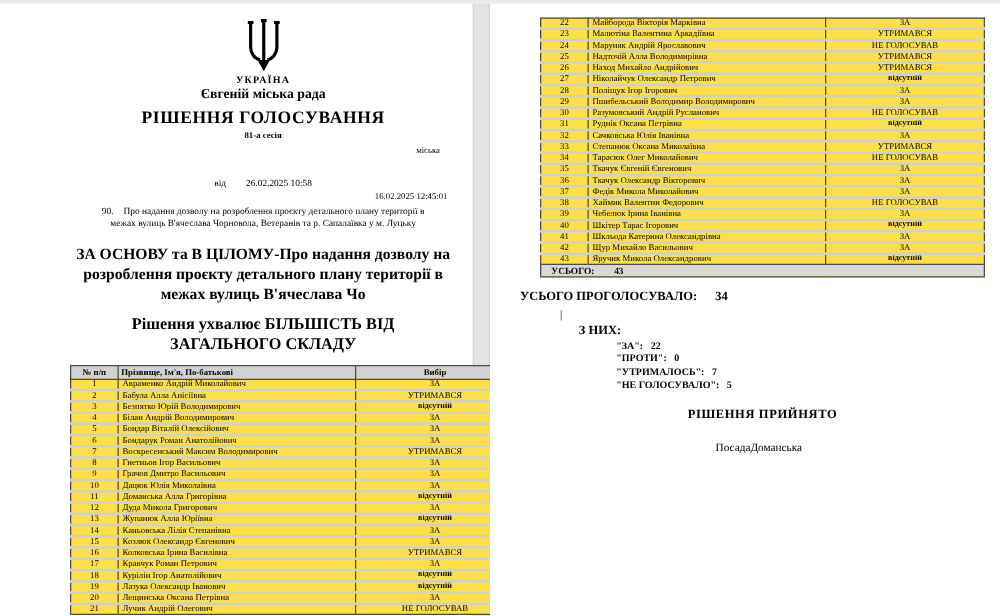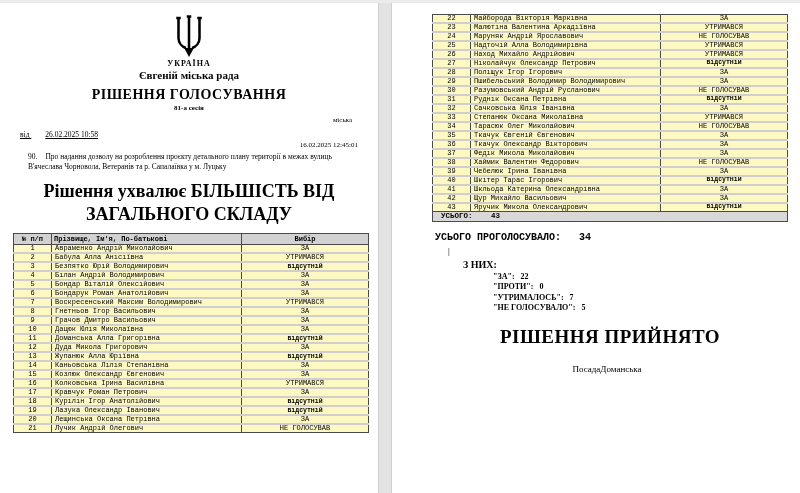--- a/index.html
+++ b/index.html
@@ -2,47 +2,47 @@
 <html><head>
 <meta charset="utf-8">
 <style>
   * { box-sizing: border-box; margin: 0; padding: 0; }
   html, body { width: 800px; height: 493px; overflow: hidden; background: #ffffff; }
   body { font-family: "Liberation Serif", serif; color: #000; }
 
   .screen { display: flex; width: 800px; height: 493px; border-top: 3px solid #ebebeb; }
 
   .page { background: #fff; position: relative; }
-  .page-left  { width: 378px; }
+  .page-left  { width: 378px; padding-left: 43px; }
   .page-gap   { width: 14px; background: #e3e3e3; border-left: 1px solid #d0d0d0; border-right: 1px solid #d0d0d0; }
   .page-right { width: 406px; }
 
   
   .doc-head { text-align: center; padding-top: 12px; }
   .tryzub { display: block; margin: 0 auto 2px auto; }
   .country  { font-weight: bold; font-size: 8px;  letter-spacing: 1px; }
   .council  { font-weight: bold; font-size: 11px; margin-top: 1px; }
   .doc-title{ font-weight: bold; font-size: 14px; margin-top: 6px; letter-spacing: .5px; }
   .session  { font-weight: bold; font-size: 7px;  margin-top: 1px; }
 
   .meta { font-size: 7.5px; padding: 0 20px; margin-top: 4px; }
   .meta-city { text-align: right; padding-right: 6px; font-size: 7px; }
-  .meta-from { text-align: left; margin-top: 6px; text-decoration: underline; }
+  .meta-from { text-align: center; margin-top: 18px; }
   .meta-from .dt { margin-left: 14px; }
   .meta-end  { text-align: right; margin-top: 2px; font-size: 7px; }
 
-  .agenda { font-size: 7.5px; text-align: left; padding: 0 28px; margin-top: 3px; line-height: 1.35; }
+  .agenda { font-size: 7.5px; text-align: center; padding: 0 28px; margin-top: 3px; line-height: 1.35; }
   .agenda .agenda-no { margin-right: 8px; }
 
   .motion { font-weight: bold; font-size: 12.5px; text-align: center; padding: 0 12px; margin-top: 12px; line-height: 1.25; }
-  .rule   { font-weight: bold; font-size: 18px; text-align: center; padding: 0 40px; margin-top: 8px; line-height: 1.25; }
+  .rule   { font-weight: bold; font-size: 13px; text-align: center; padding: 0 40px; margin-top: 8px; line-height: 1.25; }
 
   
-  table.votes { border-collapse: collapse; font-family: Liberation Mono, monospace;
-                font-size: 7px; table-layout: fixed; background: #fef9c3; }
+  table.votes { border-collapse: collapse; font-family: Liberation Serif, serif;
+                font-size: 7px; table-layout: fixed; background: #fde047; }
   .page-left  table.votes { margin: 8px 0 0 13px; width: 355px; }
   .page-right table.votes { margin: 11px 0 0 40px; width: 355px; }
 
   table.votes, table.votes th, table.votes td { border: 1px solid #4a4a4a; }
   table.votes td { border-top: 2px solid #cfcfcf; border-bottom: none; }
   table.votes tbody tr:first-child td { border-top: 1px solid #4a4a4a; }
   .page-right table.votes tbody tr:first-child td { border-top: 1px solid #4a4a4a; }
 
   table.votes th { background: #d2d2d2; font-weight: bold; height: 11px; padding: 0 2px; }
   table.votes td { height: 8px; padding: 0 3px; line-height: 1; overflow: hidden; white-space: nowrap; }
@@ -51,27 +51,27 @@
   .c-name { width: 190px; text-align: left; }
   .c-vote { width: 127px; text-align: center; }
   td.c-vote.absent { font-weight: bold; font-size: 6.5px; }
 
   tr.total-row td { background: #d8d8d8; font-weight: bold; text-align: left;
                     border-top: 1px solid #4a4a4a; height: 10px; padding-left: 8px; font-size: 7.5px; }
   tr.total-row .total-value { margin-left: 14px; }
 
   
   .summary { font-family: "Liberation Serif", serif; }
-  .sum-total { margin: 10px 0 0 43px; font-weight: bold; font-size: 10px; font-family: Liberation Mono, monospace; }
+  .sum-total { margin: 10px 0 0 24px; font-weight: bold; font-size: 10px; }
   .sum-total .val { margin-left: 12px; }
   .sum-cursor { margin-left: 56px; font-size: 9px; margin-top: 3px; }
   .sum-ofthem { margin: 3px 0 0 71px; font-weight: bold; font-size: 10px; }
   .sum-lines  { margin: 2px 0 0 101px; }
   .sum-line   { font-weight: bold; font-size: 8px; line-height: 1.3; white-space: pre; }
-  .decision   { font-weight: bold; font-size: 19px; text-align: center; margin-top: 12px; padding-left: 30px; letter-spacing: .5px; }
+  .decision   { font-weight: bold; font-size: 10px; text-align: center; margin-top: 12px; padding-left: 30px; letter-spacing: .5px; }
   .sig-row    { display: flex; margin: 16px 0 0 120px; width: 190px; justify-content: center; font-size: 9px; }
 </style>
 </head>
 <body>
 
 <div class="screen">
 
   <div class="page page-left">
     <div class="doc-head">
       <svg class="tryzub" width="30" height="42" viewBox="0 0 40 56" aria-hidden="true">
@@ -95,20 +95,21 @@
         <span>від</span>
         <span class="dt">26.02.2025 10:58</span>
       </div>
       <div class="meta-end">16.02.2025 12:45:01</div>
     </div>
 
     <div class="agenda">
       <span class="agenda-no">90.</span><span>Про надання дозволу на розроблення проєкту детального плану території в межах вулиць В'ячеслава Чорновола, Ветеранів та р. Сапалаївка у м. Луцьку</span>
     </div>
 
+    <div class="motion">ЗА ОСНОВУ та В ЦІЛОМУ-Про надання дозволу на розроблення проєкту детального плану території в межах вулиць В'ячеслава Чо</div>
     <div class="rule">Рішення ухвалює БІЛЬШІСТЬ ВІД ЗАГАЛЬНОГО СКЛАДУ</div>
 
     <table class="votes">
       <thead>
         <tr>
           <th class="c-num">№ п/п</th>
           <th class="c-name">Прізвище, Ім'я, По-батькові</th>
           <th class="c-vote">Вибір</th>
         </tr>
       </thead>

